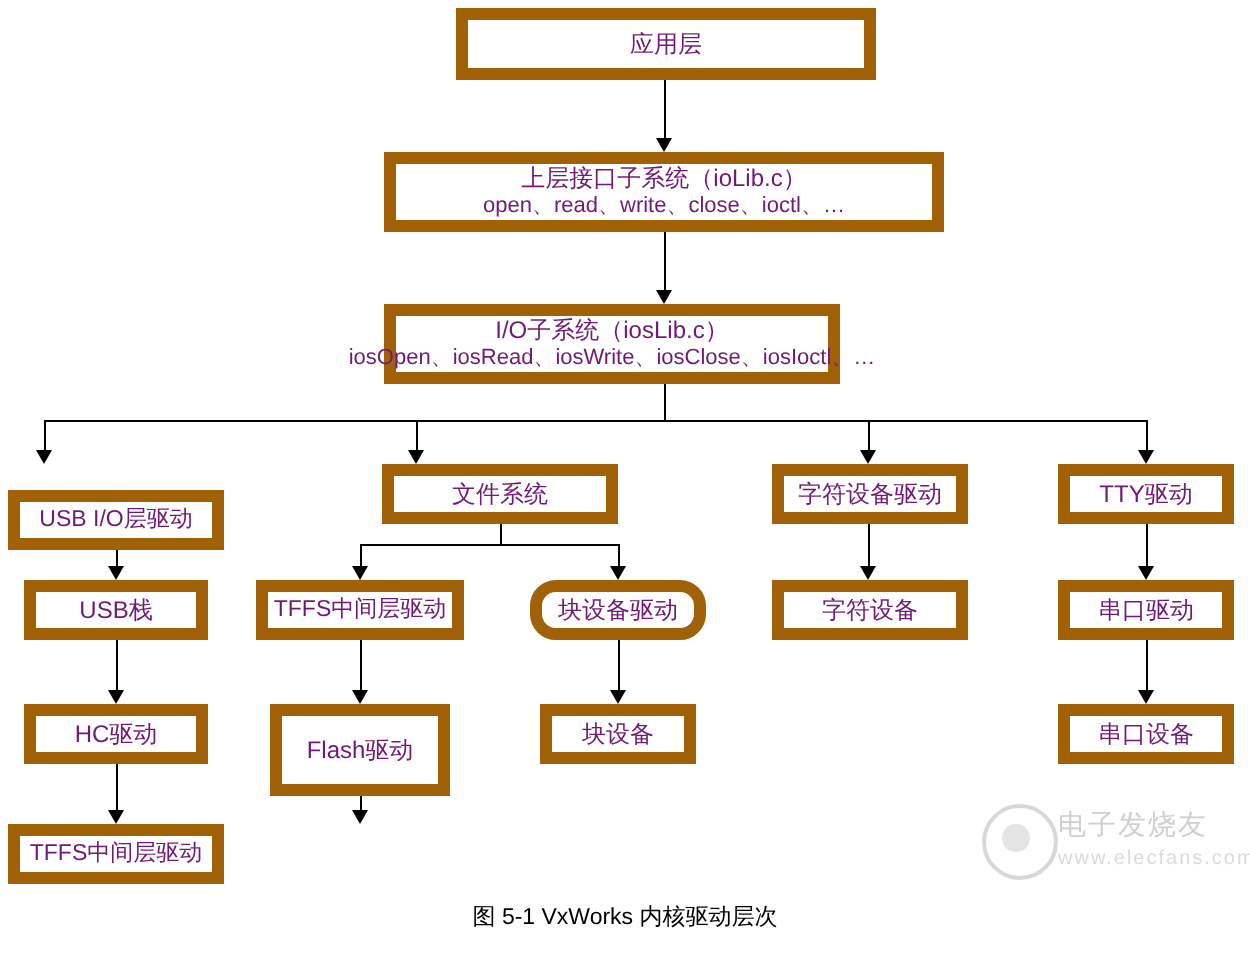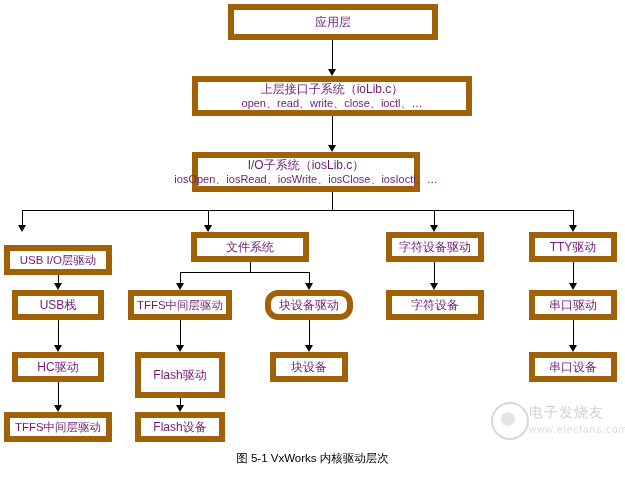--- a/index.html
+++ b/index.html
@@ -182,23 +182,20 @@
   </div>
 
   <div class="node" style="left:529px; top:352px; width:88px; height:30px;">
     <span class="l1">串口设备</span>
   </div>
 
   <div class="node small" style="left:4px; top:412px; width:108px; height:30px;">
     <span class="l1">TFFS中间层驱动</span>
   </div>
 
-  <div class="node" style="left:135px; top:412px; width:90px; height:30px;">
-    <span class="l1">Flash设备</span>
-  </div>
 
   <div class="line v" style="left:332px; top:40px; height:29px;"></div>
   <div class="arrow" style="left:328px; top:69px;"></div>
 
   <div class="line v" style="left:332px; top:116px; height:29px;"></div>
   <div class="arrow" style="left:328px; top:145px;"></div>
 
   <div class="line v" style="left:332px; top:192px; height:18px;"></div>
   <div class="line h" style="left:22px; top:210px; width:551px;"></div>
 

